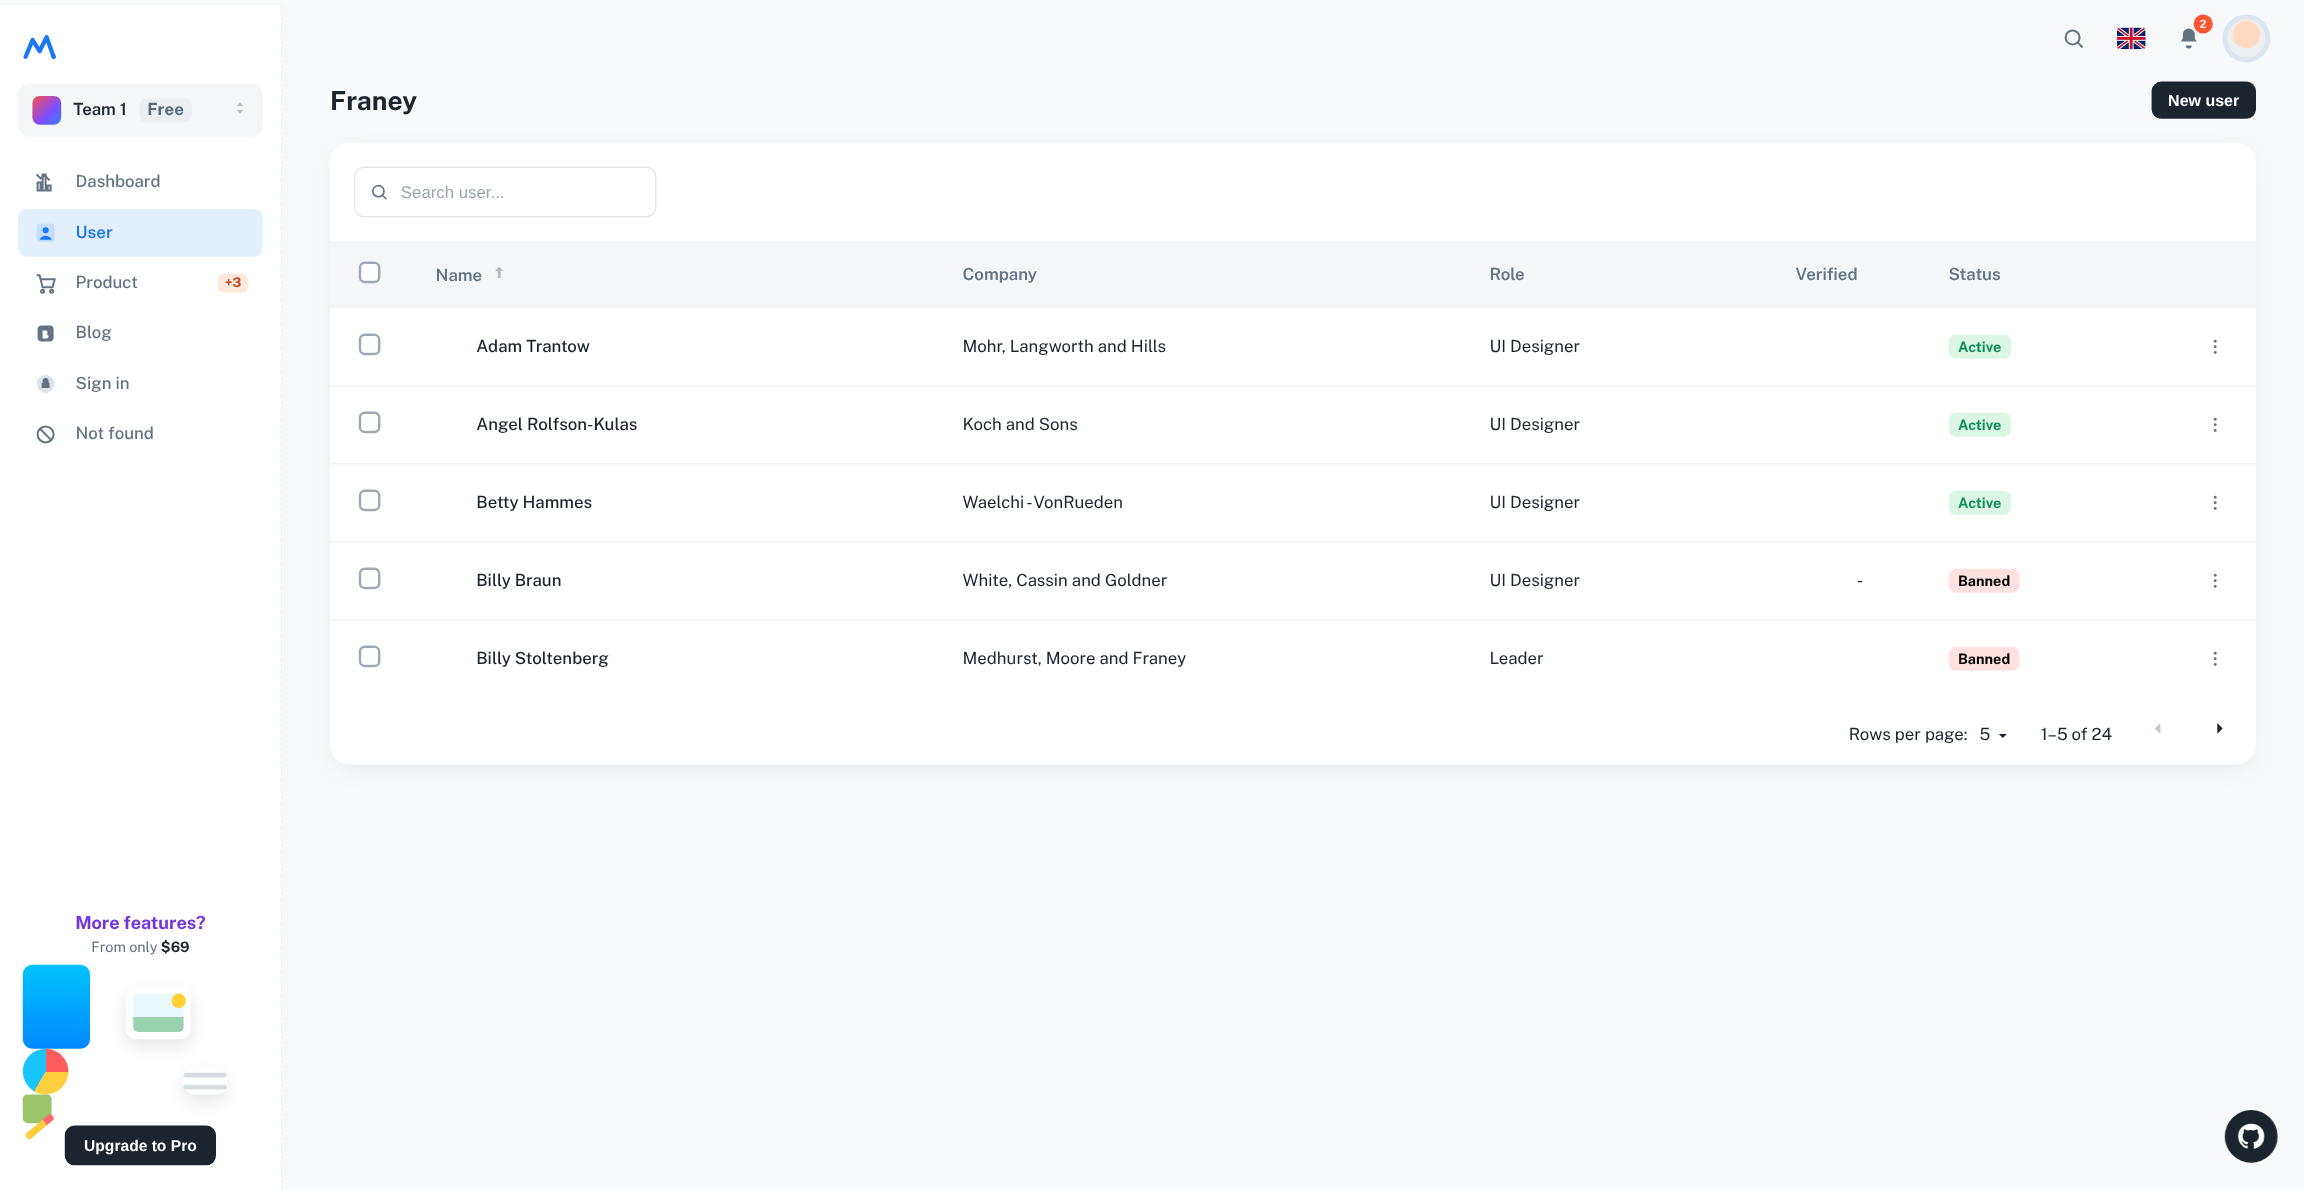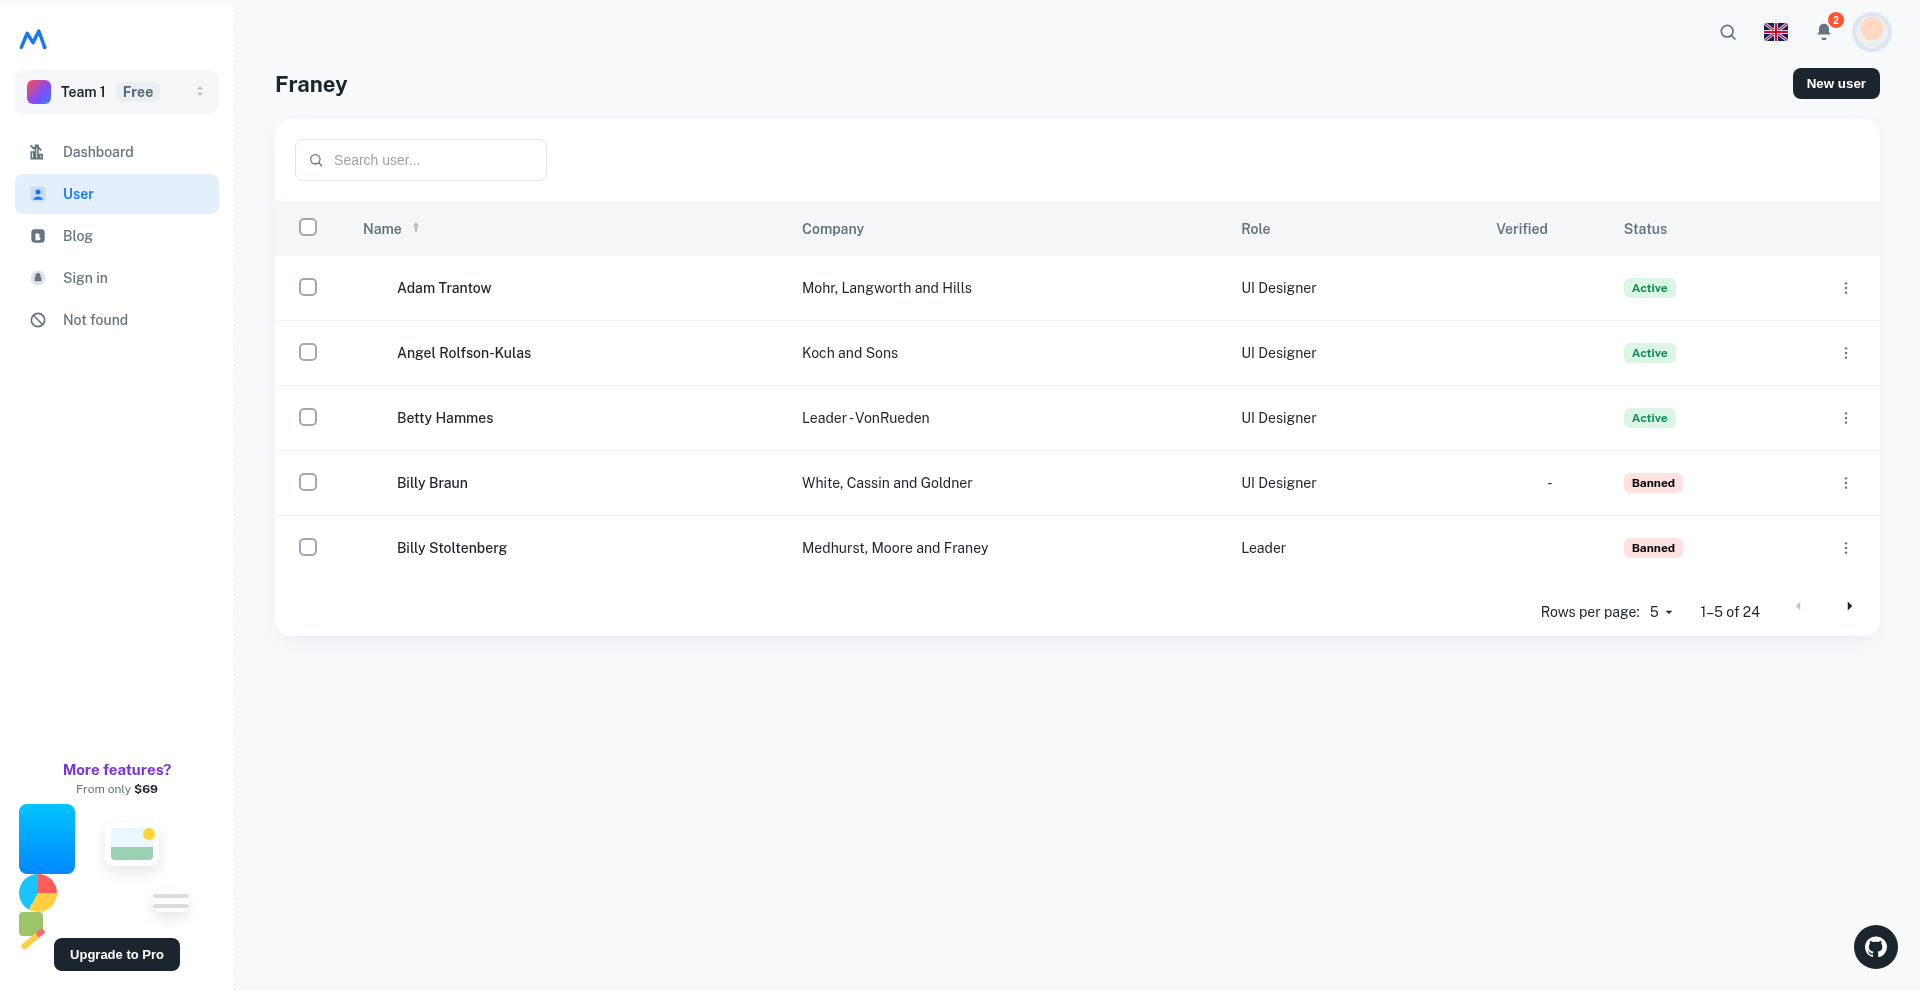--- a/index.html
+++ b/index.html
@@ -247,20 +247,31 @@
     </a>
     <a class="nav-item active">
       <span class="nav-icon">
         <svg width="20" height="20" viewBox="0 0 24 24" fill="currentColor">
             <rect x="3" y="3" width="18" height="18" rx="3" fill="#1877f2" opacity=".15"></rect>
             <circle cx="12" cy="9.5" r="3" fill="#1877f2"></circle>
             <path d="M6 19c1-3 4-4 6-4s5 1 6 4" fill="#1877f2"></path>
           </svg>
       </span>
       <span>User</span>
+    </a>
+    <a class="nav-item">
+      <span class="nav-icon">
+        <svg width="20" height="20" viewBox="0 0 24 24" fill="none" stroke="currentColor" stroke-width="2">
+            <circle cx="9" cy="20" r="1.5"></circle>
+            <circle cx="18" cy="20" r="1.5"></circle>
+            <path d="M3 4h3l3 12h10l2-8H7"></path>
+          </svg>
+      </span>
+      <span>Product</span>
+      <span class="nav-badge">+3</span>
     </a>
     <a class="nav-item">
       <span class="nav-icon">
         <svg width="20" height="20" viewBox="0 0 24 24" fill="currentColor">
             <rect x="4" y="4" width="16" height="16" rx="4"></rect>
             <path d="M9 9h3a2 2 0 010 4H9V9zm0 4h4a2 2 0 010 4H9v-4z" fill="#fff"></path>
           </svg>
       </span>
       <span>Blog</span>
     </a>
@@ -396,21 +407,21 @@
       <svg width="16" height="16" viewBox="0 0 24 24" fill="currentColor">
                     <circle cx="12" cy="5" r="1.8"></circle>
                     <circle cx="12" cy="12" r="1.8"></circle>
                     <circle cx="12" cy="19" r="1.8"></circle>
                   </svg>
     </span></td>
             </tr>
             <tr>
     <td><input type="checkbox" class="cb" style=""></td>
     <td class="name-col" style="padding-left:44px;">Betty Hammes</td>
-    <td>Leader - VonRueden</td>
+    <td>Waelchi - VonRueden</td>
     <td>UI Designer</td>
     <td style="text-align:center;"></td>
     <td><span class="status-chip status-active">Active</span></td>
     <td class="row-actions"><span class="dots">
       <svg width="16" height="16" viewBox="0 0 24 24" fill="currentColor">
                     <circle cx="12" cy="5" r="1.8"></circle>
                     <circle cx="12" cy="12" r="1.8"></circle>
                     <circle cx="12" cy="19" r="1.8"></circle>
                   </svg>
     </span></td>

